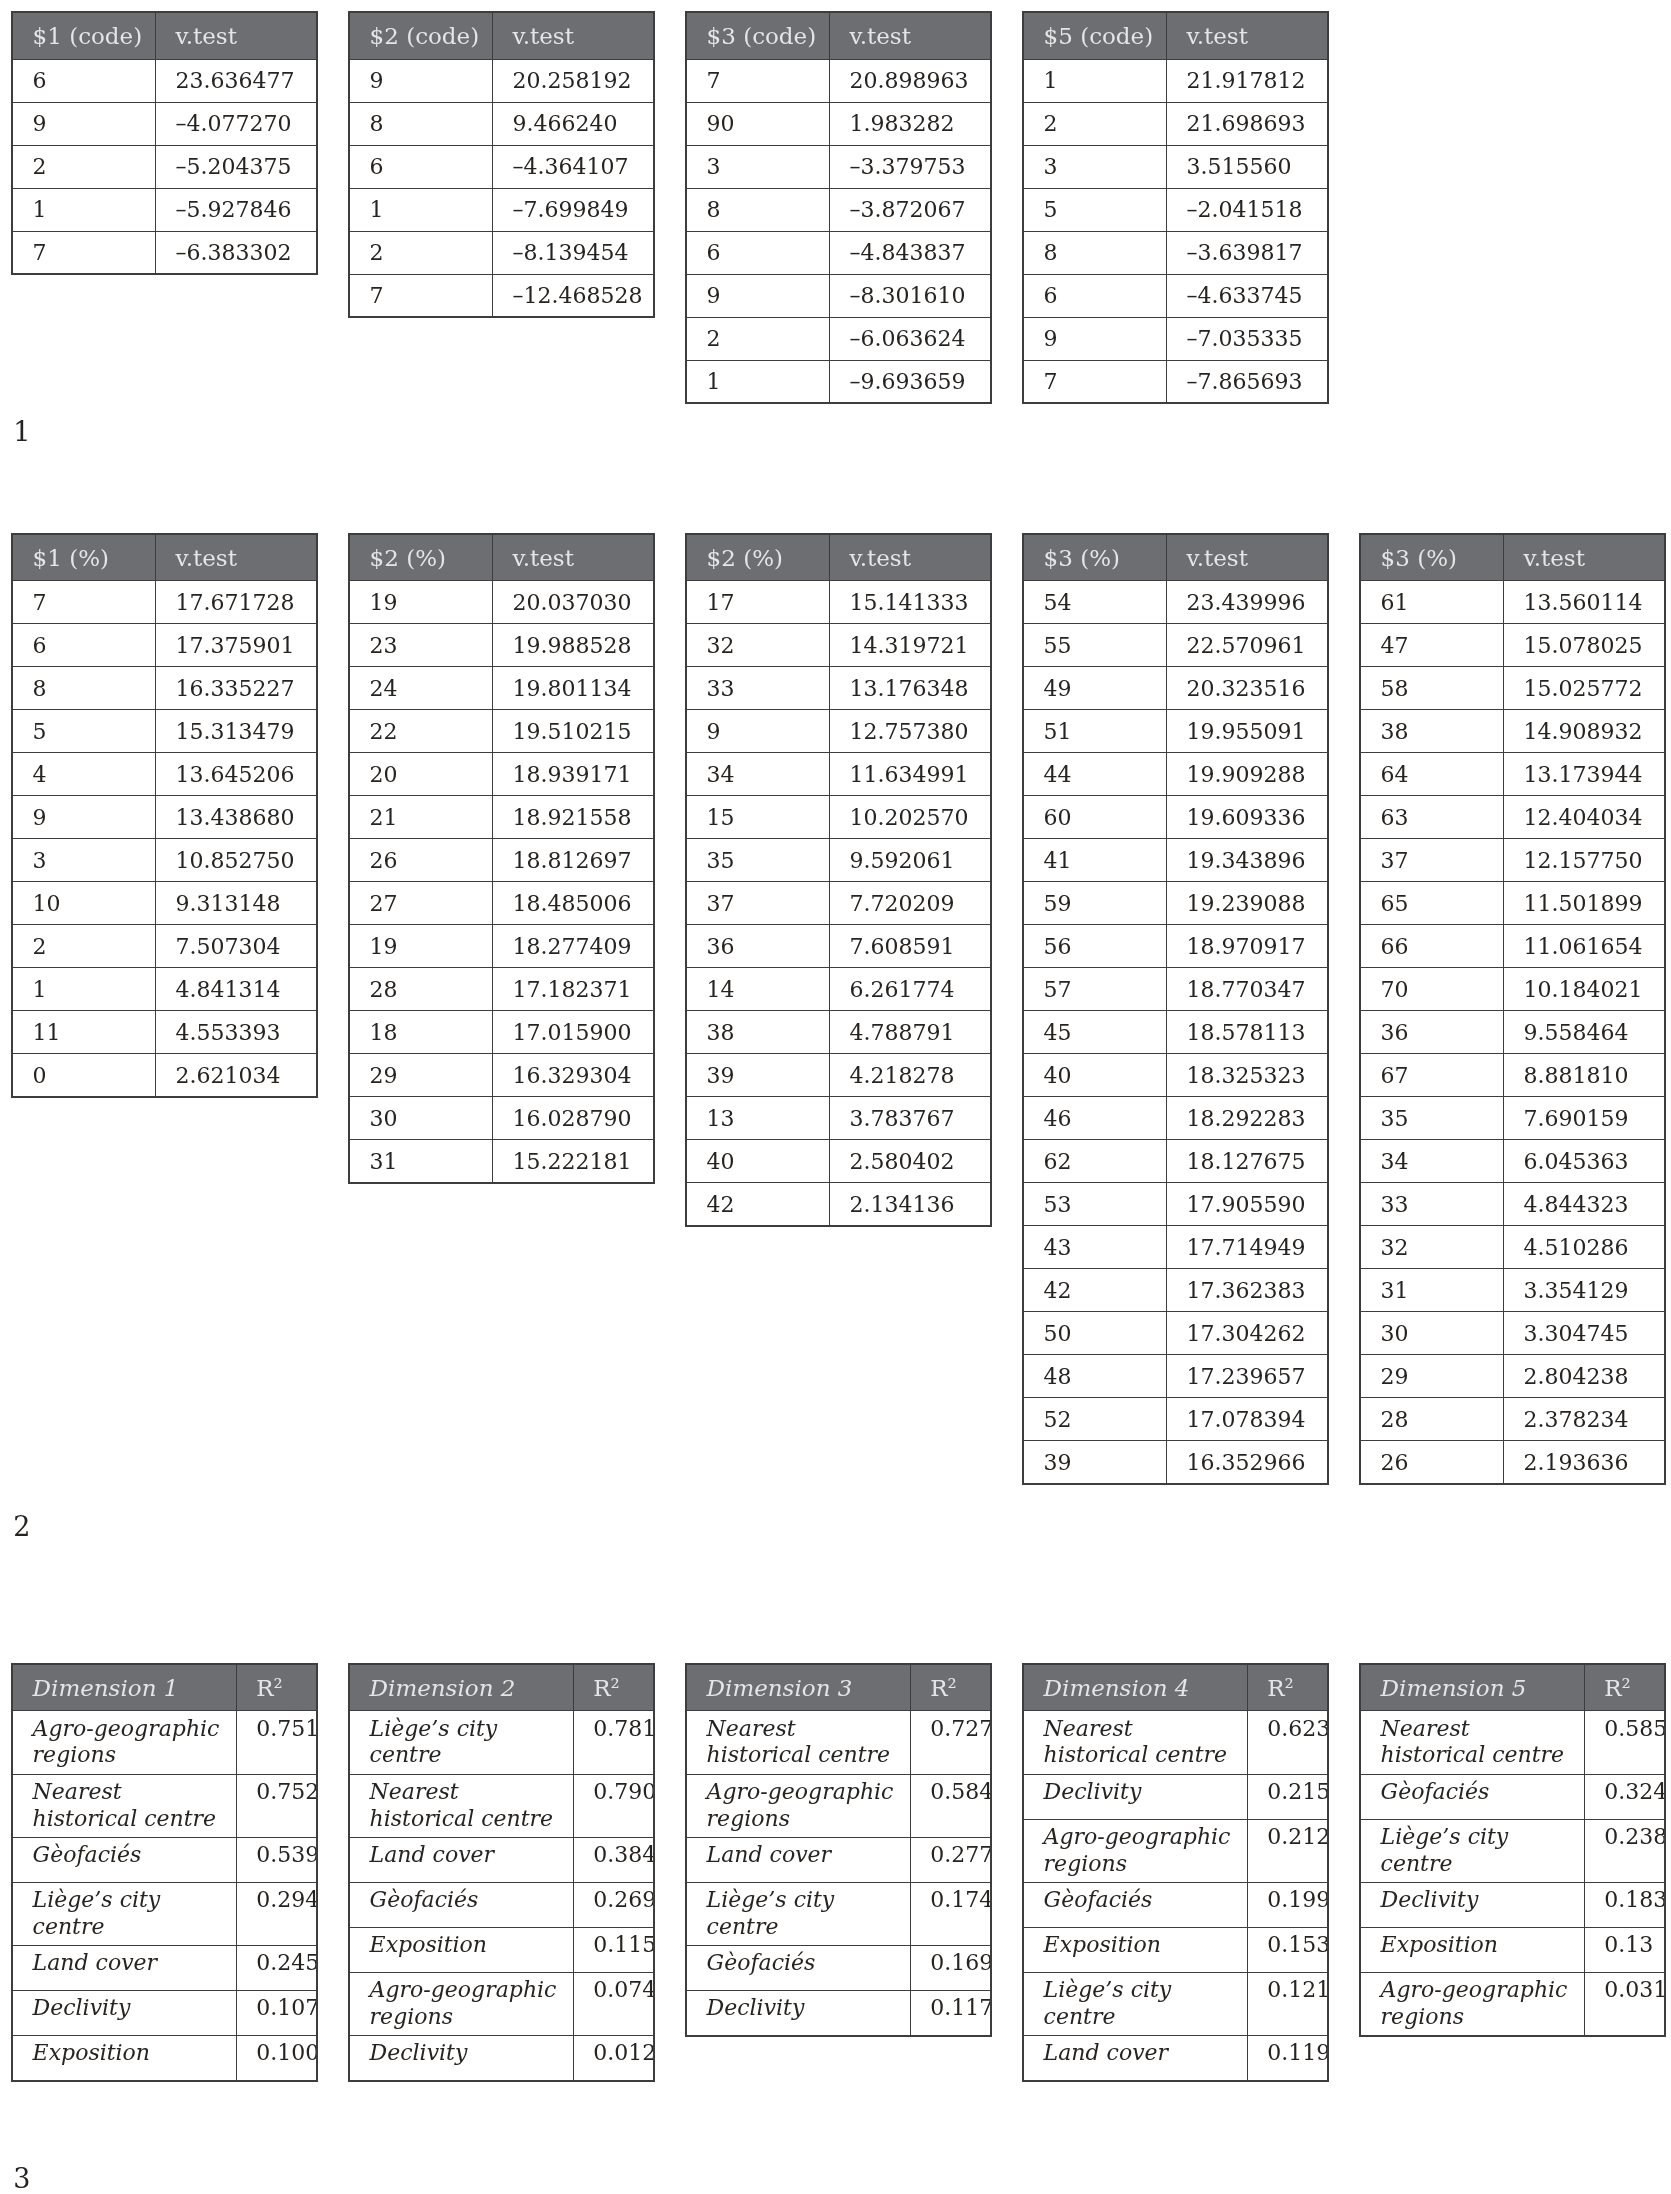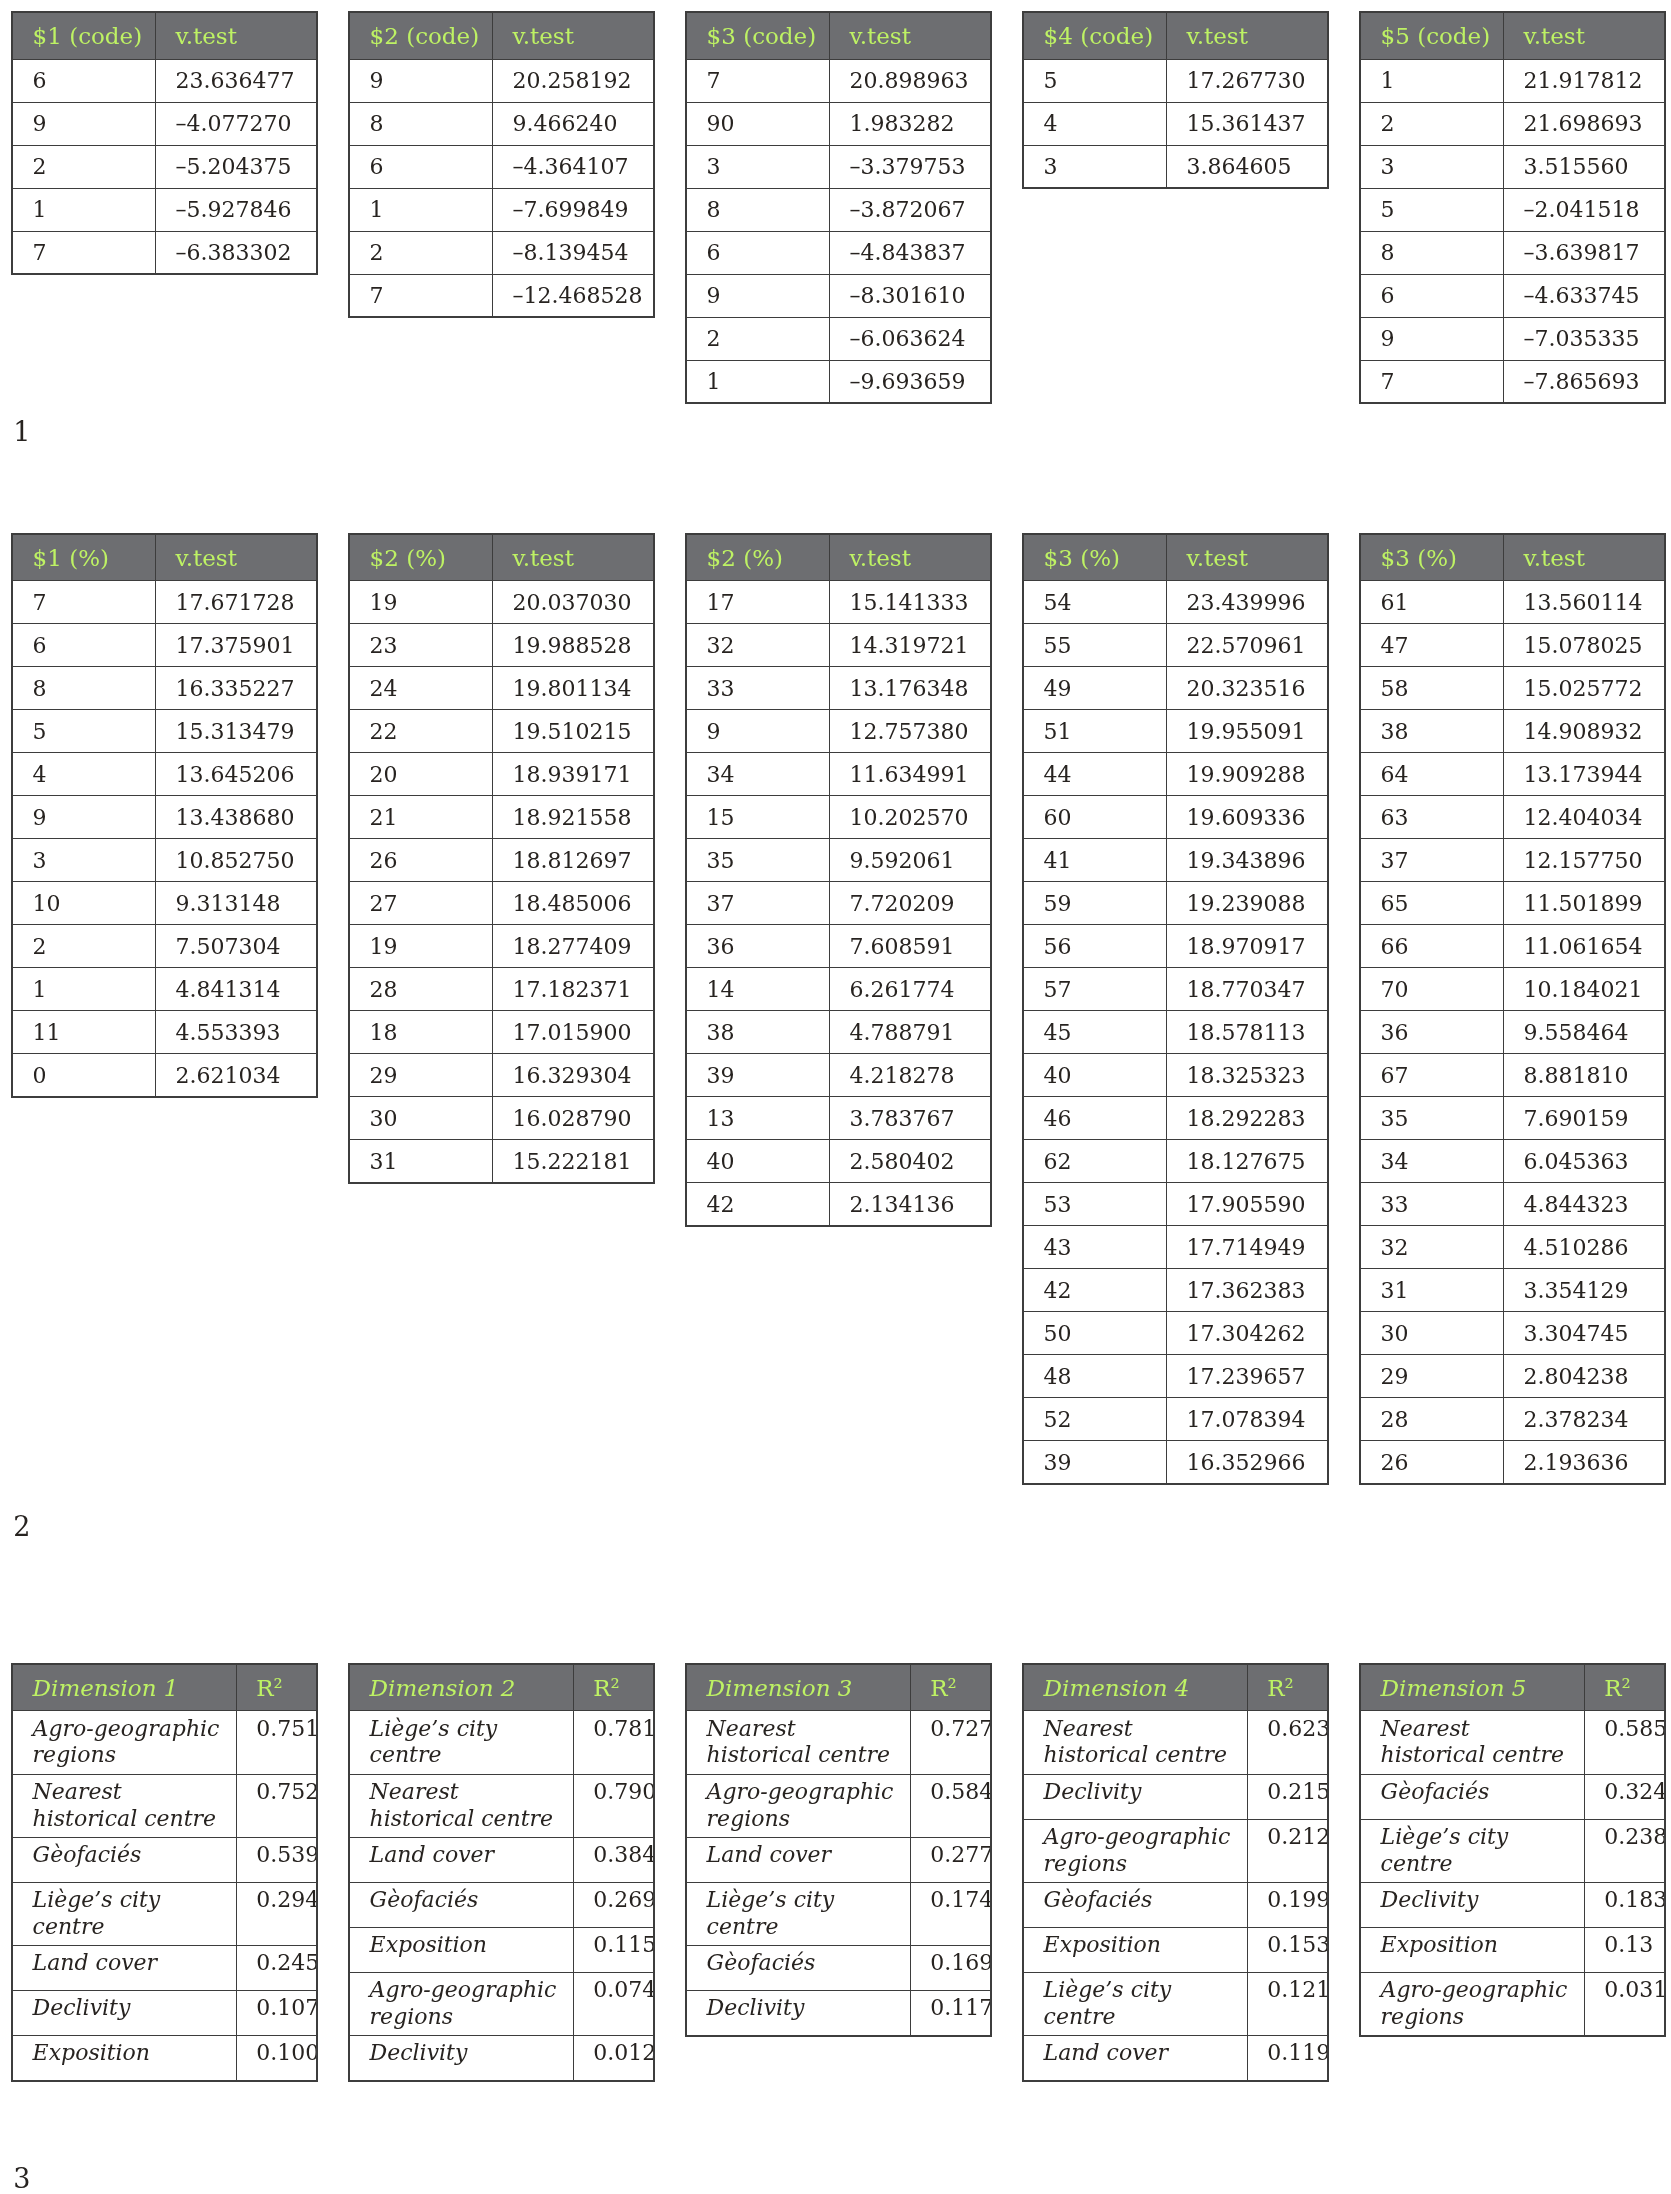--- a/index.html
+++ b/index.html
@@ -26,21 +26,21 @@
     border: 2.2px solid #3d3d3d;
   }
   table.tbl th, table.tbl td {
     border: 1.6px solid #3d3d3d;
     box-sizing: border-box;
     text-align: left;
     overflow: hidden;
   }
   table.tbl th {
     background: #6d6e71;
-    color: #bef264;
+    color: #e5e5e5;
     font-weight: normal;
     font-size: 23px;
     height: 47px;
     padding: 5.4px 5.4px 5.4px 19.6px;
     vertical-align: middle;
   }
   table.tbl td {
     font-size: 22px;
     padding: 4.3px 5.4px 4.3px 19.6px;
   }
@@ -176,42 +176,20 @@
           </tr>
           <tr>
             <td>1</td>
             <td>–9.693659</td>
           </tr>
         </tbody>
       </table>
     <table class="tbl vtbl">
         <thead>
           <tr>
-            <th>$4 (code)</th>
-            <th>v.test</th>
-          </tr>
-        </thead>
-        <tbody>
-          <tr>
-            <td>5</td>
-            <td>17.267730</td>
-          </tr>
-          <tr>
-            <td>4</td>
-            <td>15.361437</td>
-          </tr>
-          <tr>
-            <td>3</td>
-            <td>3.864605</td>
-          </tr>
-        </tbody>
-      </table>
-    <table class="tbl vtbl">
-        <thead>
-          <tr>
             <th>$5 (code)</th>
             <th>v.test</th>
           </tr>
         </thead>
         <tbody>
           <tr>
             <td>1</td>
             <td>21.917812</td>
           </tr>
           <tr>

